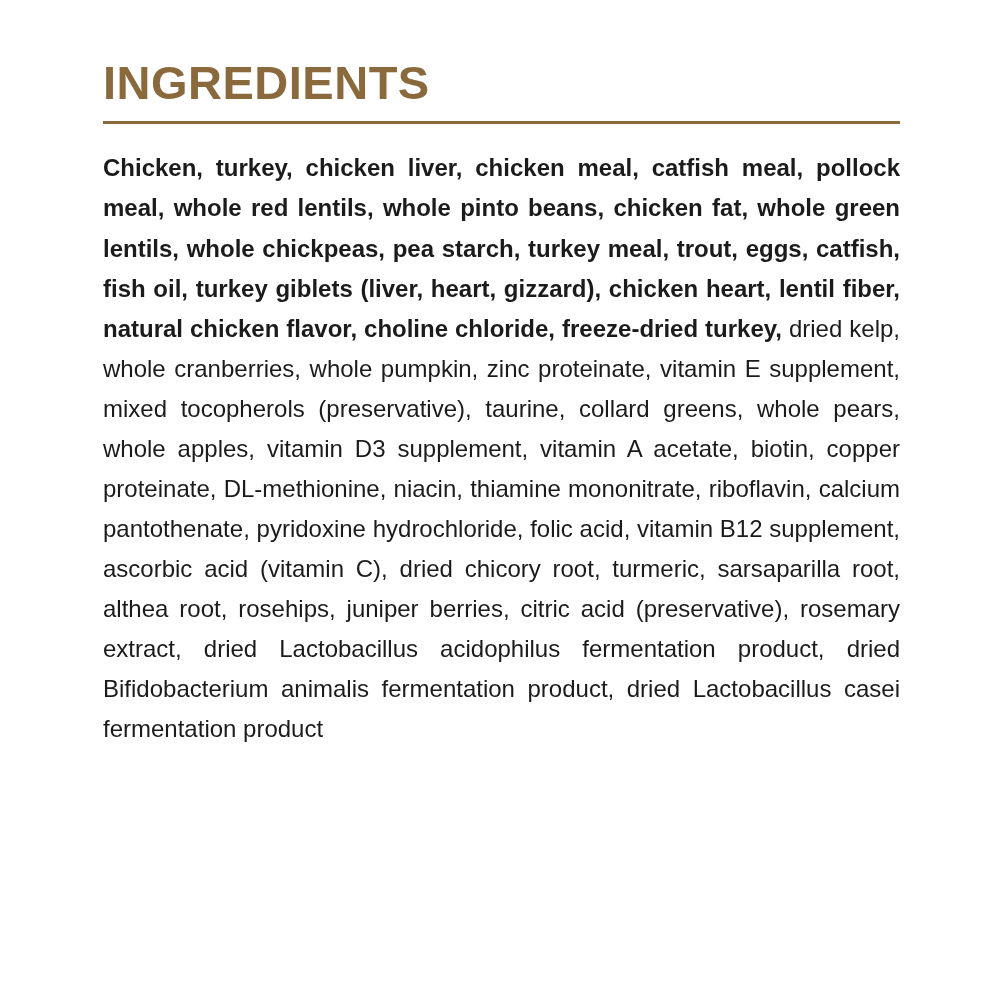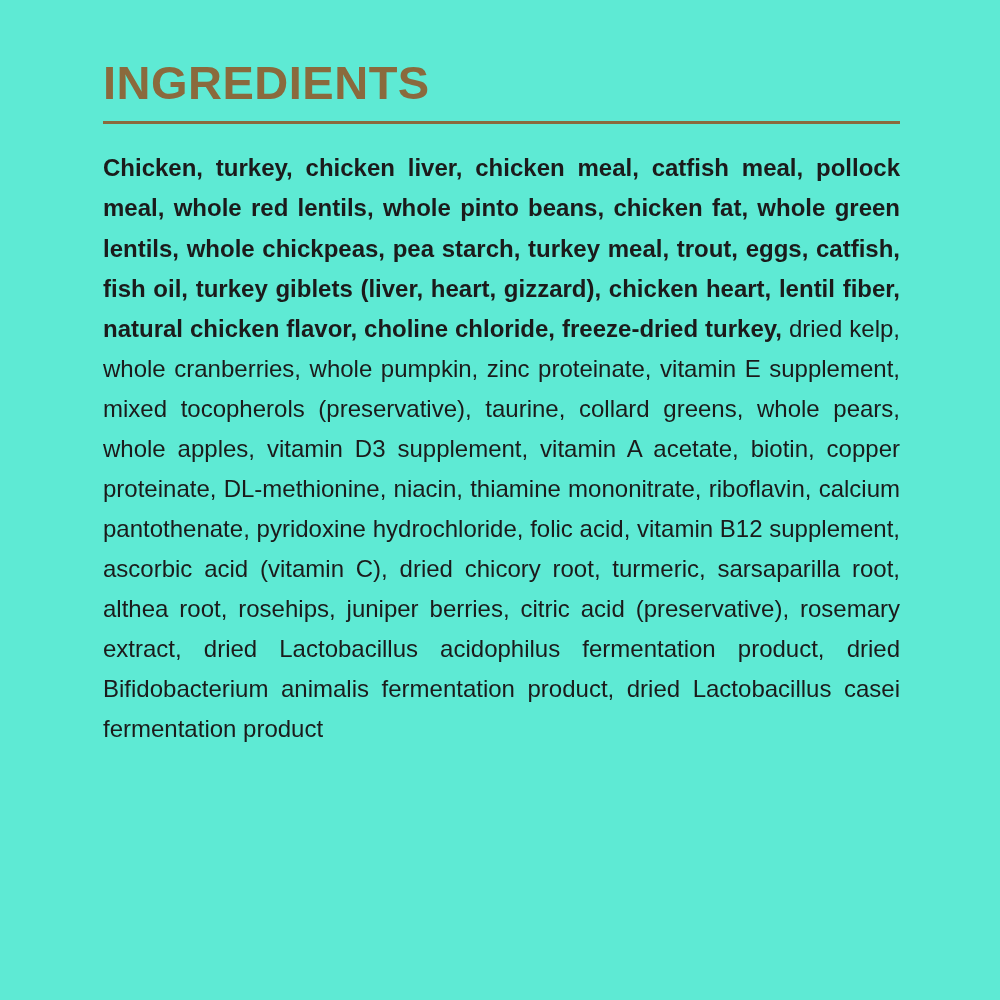--- a/index.html
+++ b/index.html
@@ -12,21 +12,21 @@
     background: #f6f2e0;
     font-family: "Liberation Sans", sans-serif;
     overflow: hidden;
   }
   .page {
     position: relative;
     width: 1000px;
     height: 1000px;
     box-sizing: border-box;
     padding: 58px 100px 0 103px;
-    background: #5eead4;
+    background: #ffffff;
   }
   .title {
     font-size: 47px;
     font-weight: bold;
     letter-spacing: 0.5px;
     color: #8a6a3d;
     line-height: 1.05;
     margin: 0;
     padding: 0 0 14px 0;
     font-family: "Liberation Sans", sans-serif;

